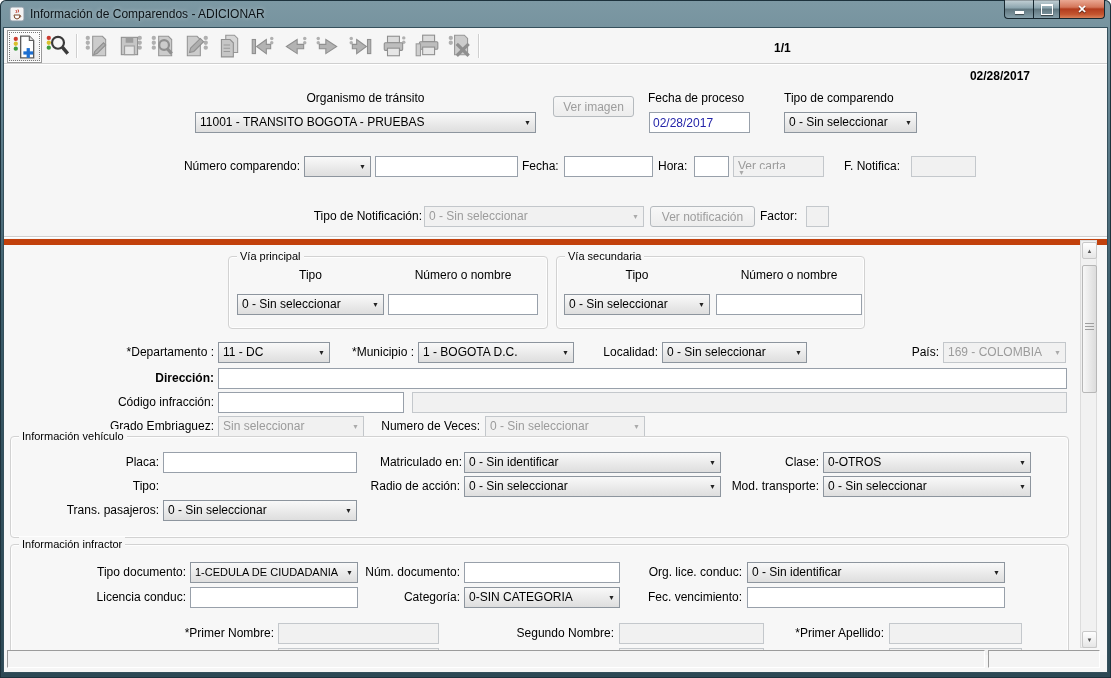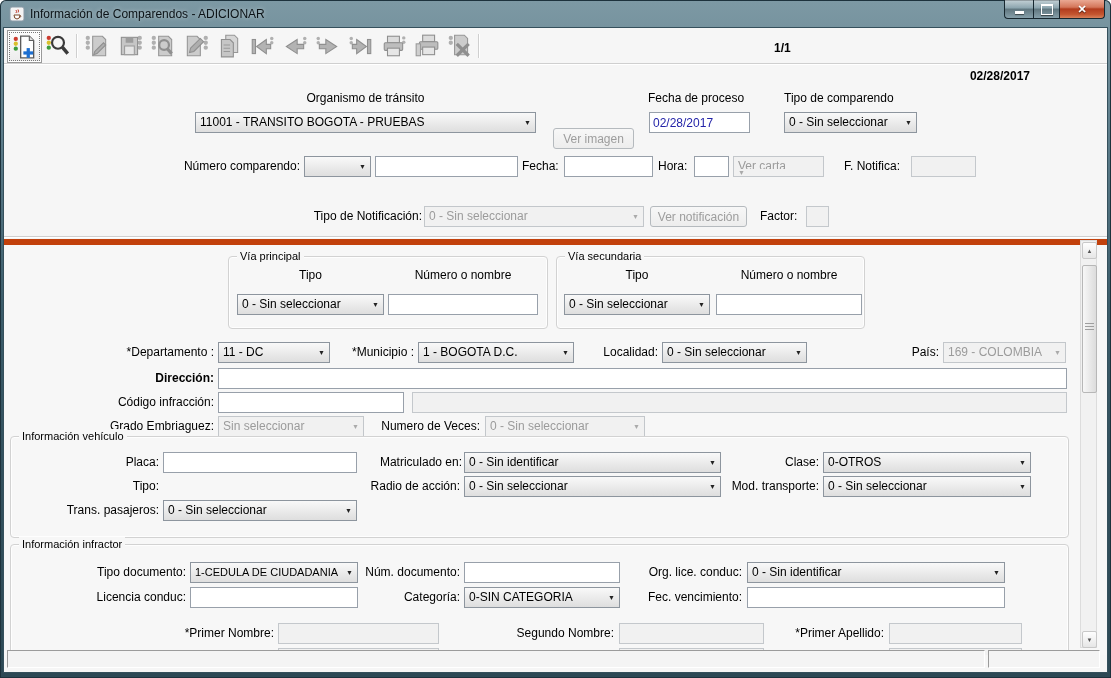--- a/index.html
+++ b/index.html
@@ -216,21 +216,21 @@
     <div class="lbl bold r" style="left:930px;top:38px;width:96px;">02/28/2017</div>
 
     <div class="lbl c" style="left:191px;top:60px;width:341px;">Organismo de tránsito</div>
     <div class="lbl" style="left:644px;top:60px;width:110px;">Fecha de proceso</div>
     <div class="lbl" style="left:780px;top:60px;width:135px;">Tipo de comparendo</div>
 
     <div class="combo" style="left:191px;top:84px;width:341px;">
       <span class="ct">11001 - TRANSITO BOGOTA - PRUEBAS</span>
       <span class="ar">▼</span>
     </div>
-    <div class="btn" style="left:549px;top:100px;width:81px;">Ver imagen</div>
+    <div class="btn" style="left:549px;top:68px;width:81px;">Ver imagen</div>
     <input class="txt blue" style="left: 645px; top: 84px; width: 101px;" value="02/28/2017">
     <div class="combo" style="left:780px;top:84px;width:133px;">
       <span class="ct">0 - Sin seleccionar</span>
       <span class="ar">▼</span>
     </div>
 
     <div class="lbl r" style="left:120px;top:128px;width:176px;">Número comparendo:</div>
     <div class="combo" style="left:300px;top:128px;width:67px;">
       <span class="ct"></span>
       <span class="ar">▼</span>
@@ -245,21 +245,21 @@
       <span class="ar">▼</span>
     </div>
     <div class="lbl" style="left:840px;top:128px;width:66px;">F. Notifica:</div>
     <input class="txt dis" style="left: 907px; top: 128px; width: 65px;">
 
     <div class="lbl r" style="left:240px;top:178px;width:178px;">Tipo de Notificación:</div>
     <div class="combo dis" style="left:420px;top:178px;width:220px;">
       <span class="ct">0 - Sin seleccionar</span>
       <span class="ar">▼</span>
     </div>
-    <div class="btn" style="left:646px;top:178px;width:97px;">Ver notificación</div>
+    <div class="btn" style="left:646px;top:178px;width:105px;">Ver notificación</div>
     <div class="lbl" style="left:756px;top:178px;width:44px;">Factor:</div>
     <input class="txt dis" style="left: 802px; top: 178px; width: 23px;">
 
     <div class="hsep" style="top:208px;"></div>
 
     <div id="scrollpanel">
 
       <div class="grp" style="left:224px;top:11px;width:318px;height:71px;">
         <span class="legend">Vía principal</span>
       </div>

